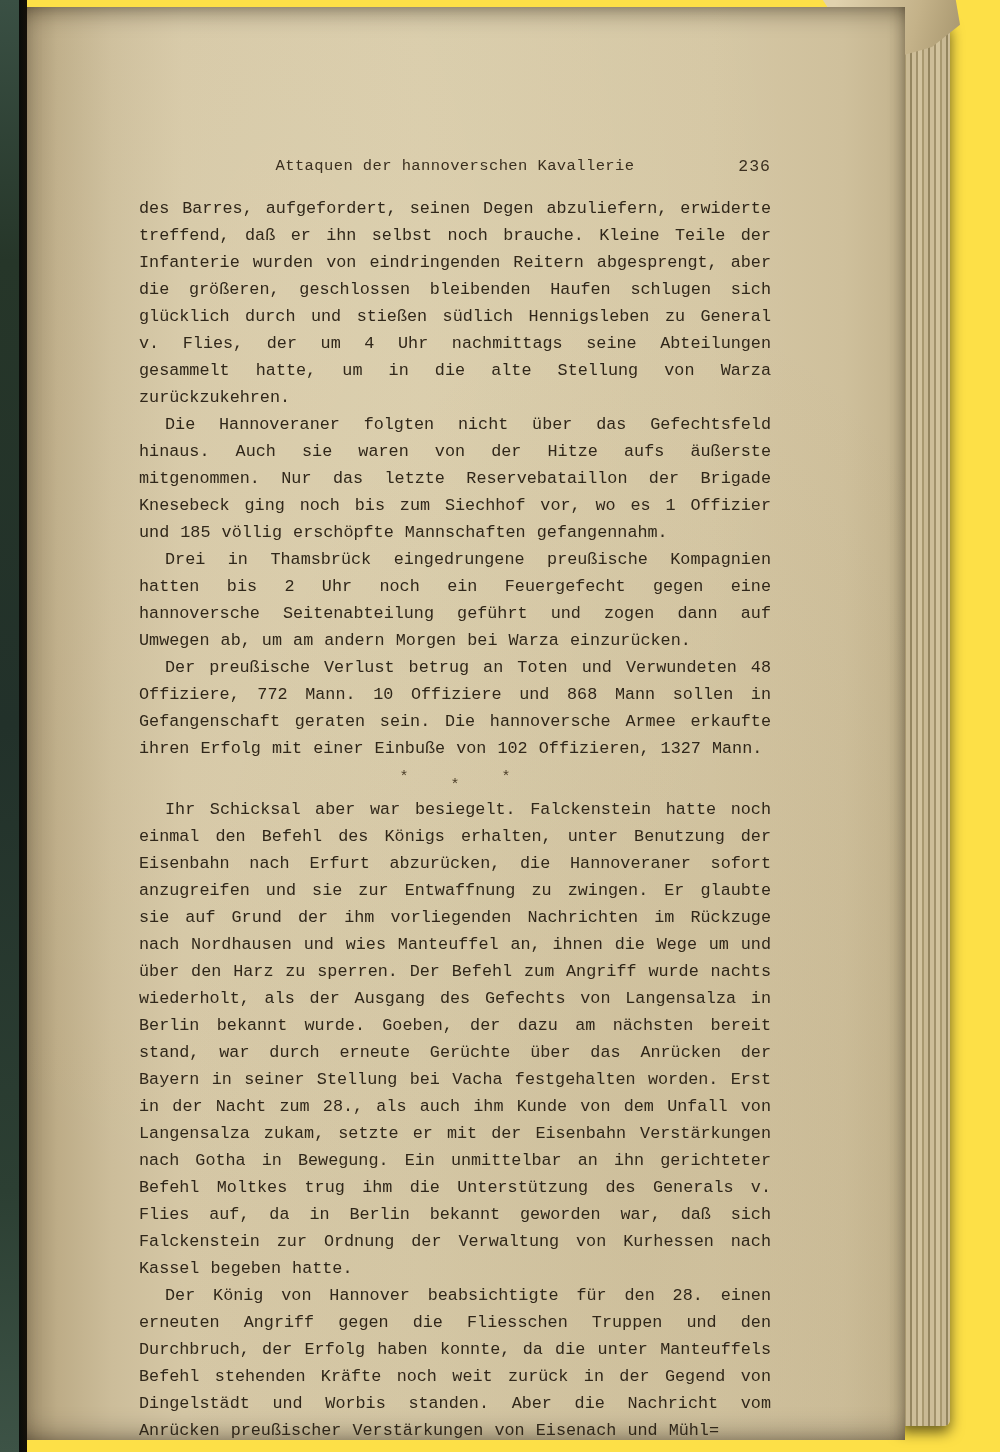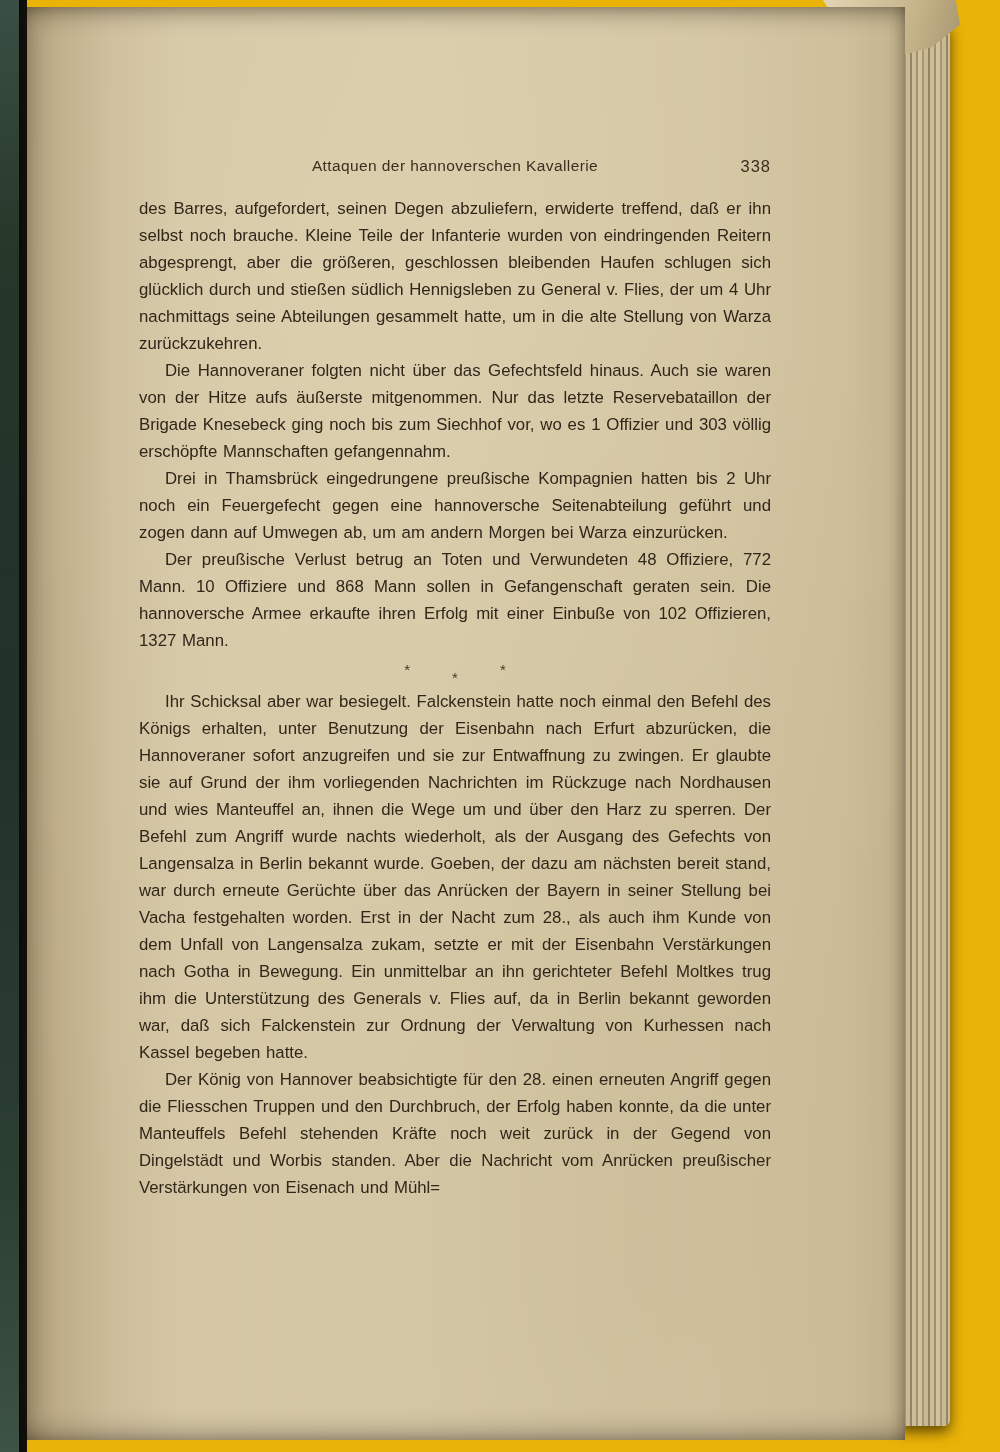--- a/index.html
+++ b/index.html
@@ -1,19 +1,19 @@
 <!DOCTYPE html>
 <html><head>
 <meta charset="utf-8">
 <style>
   html,body{margin:0;padding:0;background:#000;}
   .scene{
     position:relative;width:1000px;height:1452px;overflow:hidden;
-    background:#eab308;
-    font-family:Liberation Sans, sans-serif;
+    background:#fde047;
+    font-family:Liberation Mono, monospace;
   }
   
   .cloth{
     position:absolute;left:0;top:0;bottom:0;width:19px;
     background:linear-gradient(180deg,#3a5044 0%,#263629 18%,#22312a 50%,#2c3f33 82%,#3d5346 100%);
   }
   .gutter-gap{
     position:absolute;left:19px;top:0;bottom:0;width:8px;
     background:linear-gradient(90deg,#0a0c0a,#151009);
   }
@@ -83,26 +83,26 @@
 
   <div class="fore-edge"></div>
   <div class="corner-curl"></div>
 
   <div class="paper">
 
     <div class="text-block">
 
       <div class="running-header">
         <span class="title">Attaquen der hannoverschen Kavallerie</span>
-        <span class="num">338</span>
+        <span class="num">236</span>
       </div>
 
       <div class="body-text">
         <p>des Barres, aufgefordert, seinen Degen abzuliefern, erwiderte treffend, daß er ihn selbst noch brauche. Kleine Teile der Infanterie wurden von eindringenden Reitern abgesprengt, aber die größeren, geschlossen bleibenden Haufen schlugen sich glücklich durch und stießen südlich Hennigsleben zu General v. Flies, der um 4 Uhr nachmittags seine Abteilungen gesammelt hatte, um in die alte Stellung von Warza zurückzukehren.</p>
-        <p class="indent">Die Hannoveraner folgten nicht über das Gefechtsfeld hinaus. Auch sie waren von der Hitze aufs äußerste mitgenommen. Nur das letzte Reservebataillon der Brigade Knesebeck ging noch bis zum Siechhof vor, wo es 1 Offizier und 303 völlig erschöpfte Mannschaften gefangennahm.</p>
+        <p class="indent">Die Hannoveraner folgten nicht über das Gefechtsfeld hinaus. Auch sie waren von der Hitze aufs äußerste mitgenommen. Nur das letzte Reservebataillon der Brigade Knesebeck ging noch bis zum Siechhof vor, wo es 1 Offizier und 185 völlig erschöpfte Mannschaften gefangennahm.</p>
         <p class="indent">Drei in Thamsbrück eingedrungene preußische Kompagnien hatten bis 2 Uhr noch ein Feuergefecht gegen eine hannoversche Seitenabteilung geführt und zogen dann auf Umwegen ab, um am andern Morgen bei Warza einzurücken.</p>
         <p class="indent">Der preußische Verlust betrug an Toten und Verwundeten 48 Offiziere, 772 Mann. 10 Offiziere und 868 Mann sollen in Gefangenschaft geraten sein. Die hannoversche Armee erkaufte ihren Erfolg mit einer Einbuße von 102 Offizieren, 1327 Mann.</p>
 
         <div class="sep">
           <span>*</span>
           <span>*</span>
           <span>*</span>
         </div>
 
         <p class="indent">Ihr Schicksal aber war besiegelt. Falckenstein hatte noch einmal den Befehl des Königs erhalten, unter Benutzung der Eisenbahn nach Erfurt abzurücken, die Hannoveraner sofort anzugreifen und sie zur Entwaffnung zu zwingen. Er glaubte sie auf Grund der ihm vorliegenden Nachrichten im Rückzuge nach Nordhausen und wies Manteuffel an, ihnen die Wege um und über den Harz zu sperren. Der Befehl zum Angriff wurde nachts wiederholt, als der Ausgang des Gefechts von Langensalza in Berlin bekannt wurde. Goeben, der dazu am nächsten bereit stand, war durch erneute Gerüchte über das Anrücken der Bayern in seiner Stellung bei Vacha festgehalten worden. Erst in der Nacht zum 28., als auch ihm Kunde von dem Unfall von Langensalza zukam, setzte er mit der Eisenbahn Verstärkungen nach Gotha in Bewegung. Ein unmittelbar an ihn gerichteter Befehl Moltkes trug ihm die Unterstützung des Generals v. Flies auf, da in Berlin bekannt geworden war, daß sich Falckenstein zur Ordnung der Verwaltung von Kurhessen nach Kassel begeben hatte.</p>

